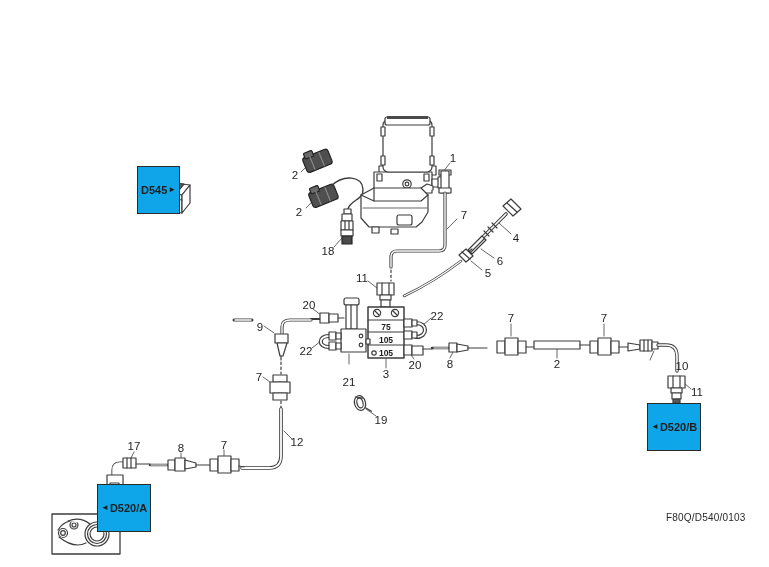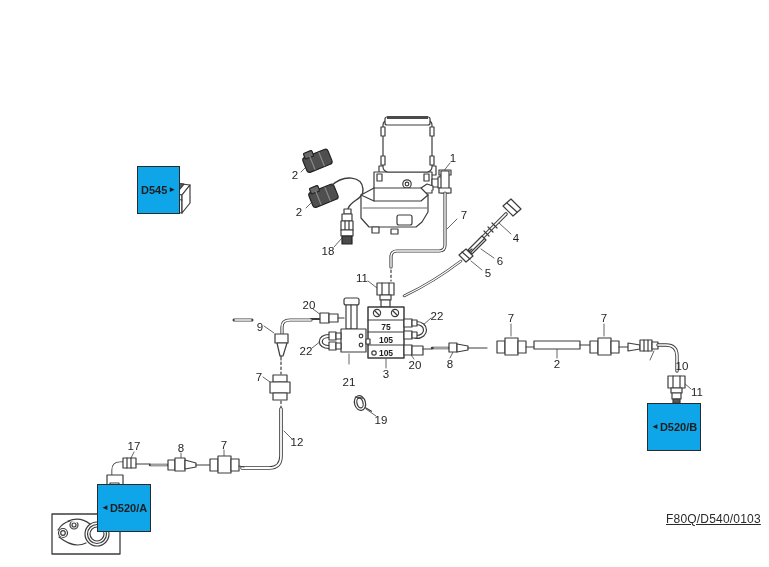--- a/index.html
+++ b/index.html
@@ -5,21 +5,21 @@
   html,body{margin:0;padding:0;background:#e8e8e8;}
   .page{position:relative;width:769px;height:567px;background:#ffffff;overflow:hidden;
         font-family:"Liberation Sans", sans-serif;}
   svg{position:absolute;left:0;top:0;}
   .callout{position:absolute;transform:translate(-50%,-50%);font-size:11.5px;color:#1e1e1e;
            font-family:"Liberation Sans",sans-serif;white-space:nowrap;}
   .refbox{position:absolute;display:flex;align-items:center;gap:1px;border:1.4px solid #2a2a2a;
           background:#0ea5e9;padding:16px 3px;height:14px;font-size:11px;font-weight:bold;color:#1e1e1e;
           font-family:"Liberation Sans",sans-serif;}
   .refbox .arrow{font-size:8px;line-height:1;}
-  .figcode{position:absolute;font-size:12px;color:#2a2a2a;letter-spacing:0.2px;text-decoration:underline;}
+  .figcode{position:absolute;font-size:10px;color:#2a2a2a;letter-spacing:0.2px;}
 </style>
 </head>
 <body>
 
 <div class="page">
 
 <svg width="769" height="567" viewBox="0 0 769 567">
   <g stroke="#3d3d3d" fill="none" stroke-width="1.2" stroke-linecap="round" stroke-linejoin="round">
 
     <g stroke="#555" stroke-width="0.9">

